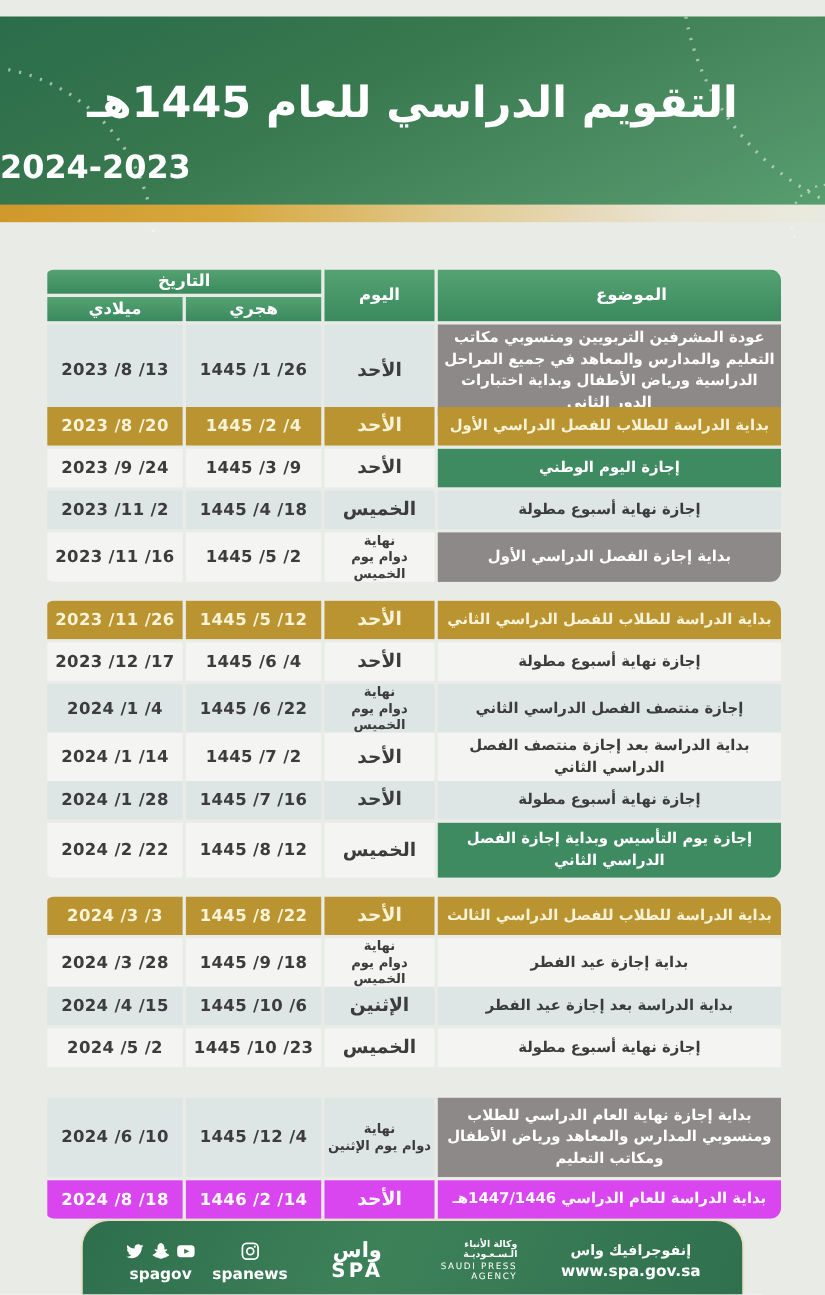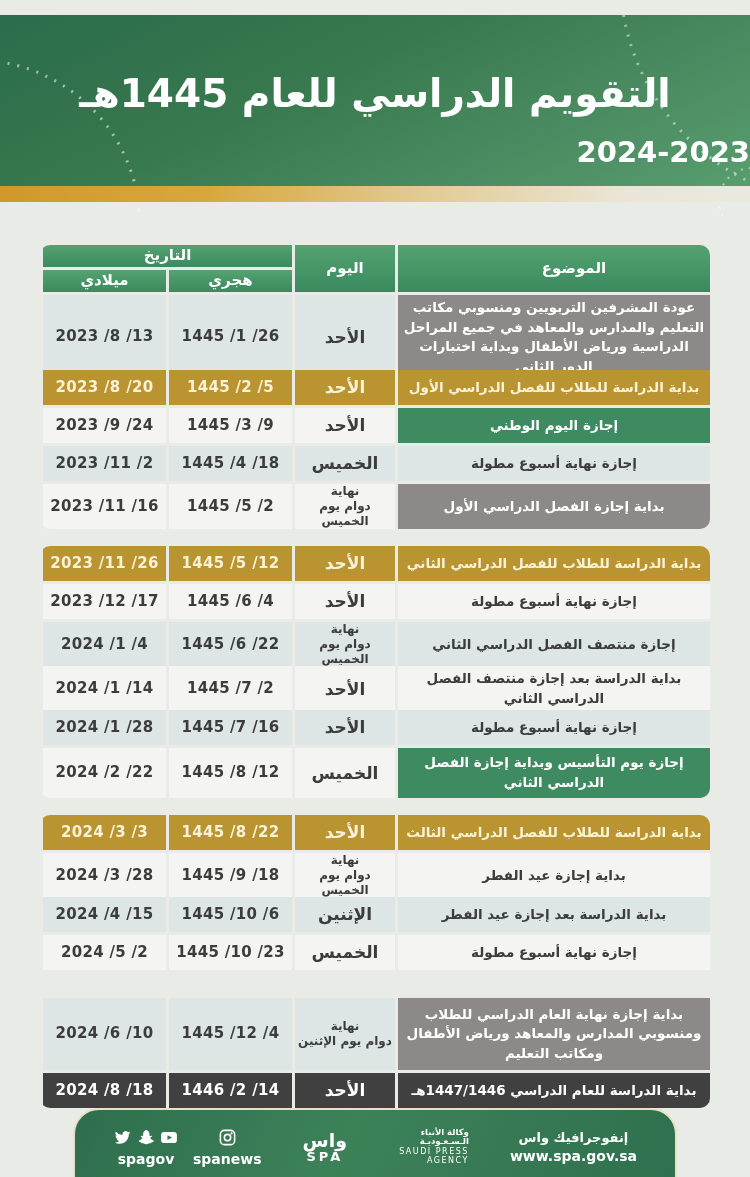--- a/index.html
+++ b/index.html
@@ -4,21 +4,21 @@
 <style>
   html,body{margin:0;padding:0;}
   .page{position:relative;width:750px;height:1177px;overflow:hidden;
     background:#e9ebe7;direction:rtl;font-family:"DejaVu Sans",sans-serif;}
   
   .hero{position:absolute;top:15px;left:0;width:750px;height:186px;
     background:linear-gradient(155deg,#2b6c4b 0%,#38794f 40%,#4f9065 78%,#58a06f 100%);}
   .hero-decor{position:absolute;top:0;left:0;pointer-events:none;}
   .hero-title{position:absolute;top:56px;left:0;width:100%;text-align:center;
     color:#ffffff;font-size:39px;font-weight:bold;letter-spacing:-1px;}
-  .hero-sub{position:absolute;top:120px;left:0;width:100%;text-align:right;
+  .hero-sub{position:absolute;top:120px;left:0;width:100%;text-align:left;
     color:#ffffff;font-size:29px;font-weight:bold;direction:ltr;}
   .gold-strip{position:absolute;top:186px;left:0;width:750px;height:16px;
     background:linear-gradient(90deg,#d0982b 0%,#d7a83e 28%,#e2cd98 58%,#eae4d4 82%,#e9eadf 100%);}
   
   .table-wrap{position:absolute;top:245px;right:40px;width:670px;}
   .sec{border-radius:10px;overflow:hidden;margin-bottom:17px;}
   .grid-row{display:grid;grid-template-columns:312px 100px 123px 123px;gap:3px;margin-bottom:3px;}
   .sec .grid-row:last-child{margin-bottom:0;}
   .thead{grid-template-rows:22px 22px;height:47px;}
   .c-subject{grid-column:1;grid-row:1/3;padding-left:40px;}
@@ -31,36 +31,36 @@
     font-size:15px;line-height:1.3;}
   .cell.hdr{background:linear-gradient(180deg,#55a271 0%,#3a8a5f 100%);
     color:#ffffff;font-size:15px;}
   .subject{font-size:13.5px;padding:3px 4px;box-sizing:border-box;line-height:1.45;text-align:center;}
   .day{font-size:17px;}
   .day-multi{font-size:12px;line-height:1.25;}
   .date{font-size:15px;letter-spacing:.3px;}
   .r-white .cell{background:#f4f5f2;}
   .r-light .cell{background:#dee5e5;}
   .r-gold .cell{background:#b99431;color:#f8f2d6;}
-  .r-final .cell{background:#404040;color:#ffffff;}
+  .r-final .cell{background:#d946ef;color:#ffffff;}
   .s-gray{background:#8e8989 !important;color:#ffffff !important;}
   .s-green{background:#3e8b62 !important;color:#ffffff !important;}
   
   .footer{position:absolute;bottom:0;left:50%;transform:translateX(-50%);
     width:604px;height:69px;box-sizing:border-box;
     background:linear-gradient(115deg,#2e6e4d 0%,#3d8159 45%,#2f704e 100%);
     border:2px solid #e9e0c5;border-bottom:none;border-radius:26px 26px 0 0;
     display:flex;align-items:center;justify-content:space-between;padding:6px 38px 0 38px;}
   .f-col{color:#fff;text-align:center;}
   .f-right .line1{font-size:13px;font-weight:bold;margin-bottom:3px;}
   .f-right .line2{font-size:14px;font-weight:bold;direction:ltr;}
   .f-logo{display:flex;align-items:center;gap:8px;color:#fff;}
   .logo-block{text-align:center;line-height:1;}
   .logo-was{font-size:19px;font-weight:bold;}
-  .logo-spa{font-size:13px;font-weight:bold;letter-spacing:3px;}
+  .logo-spa{font-size:18px;font-weight:bold;letter-spacing:3px;}
   .logo-side{text-align:right;line-height:1.15;margin-left:44px;}
   .logo-side .ar{font-size:8.5px;font-weight:bold;}
   .logo-side .en{font-size:8px;letter-spacing:1.5px;}
   .f-social{display:flex;align-items:flex-start;gap:14px;direction:ltr;}
   .soc-stack{display:flex;flex-direction:column;align-items:center;gap:2px;}
   .soc-icons{display:flex;align-items:center;gap:4px;height:22px;}
   .soc-label{color:#fff;font-size:14px;font-weight:bold;}
 </style>
 </head>
 <body>
@@ -89,21 +89,21 @@
       </div>
     <div class="grid-row r-light" style="height: 72px;">
           <div class="cell subject s-gray">عودة المشرفين التربويين ومنسوبي مكاتب التعليم والمدارس والمعاهد في جميع المراحل الدراسية ورياض الأطفال وبداية اختبارات الدور الثاني</div>
           <div class="cell day">الأحد</div>
           <div class="cell date">26/ 1/ 1445</div>
           <div class="cell date">13/ 8/ 2023</div>
         </div>
         <div class="grid-row r-gold" style="height: 35px;">
           <div class="cell subject">بداية الدراسة للطلاب للفصل الدراسي الأول</div>
           <div class="cell day">الأحد</div>
-          <div class="cell date">5/ 2/ 1445</div>
+          <div class="cell date">4/ 2/ 1445</div>
           <div class="cell date">20/ 8/ 2023</div>
         </div>
         <div class="grid-row r-white" style="height: 35px;">
           <div class="cell subject s-green">إجازة اليوم الوطني</div>
           <div class="cell day">الأحد</div>
           <div class="cell date">9/ 3/ 1445</div>
           <div class="cell date">24/ 9/ 2023</div>
         </div>
         <div class="grid-row r-light" style="height: 35px;">
           <div class="cell subject">إجازة نهاية أسبوع مطولة</div>

